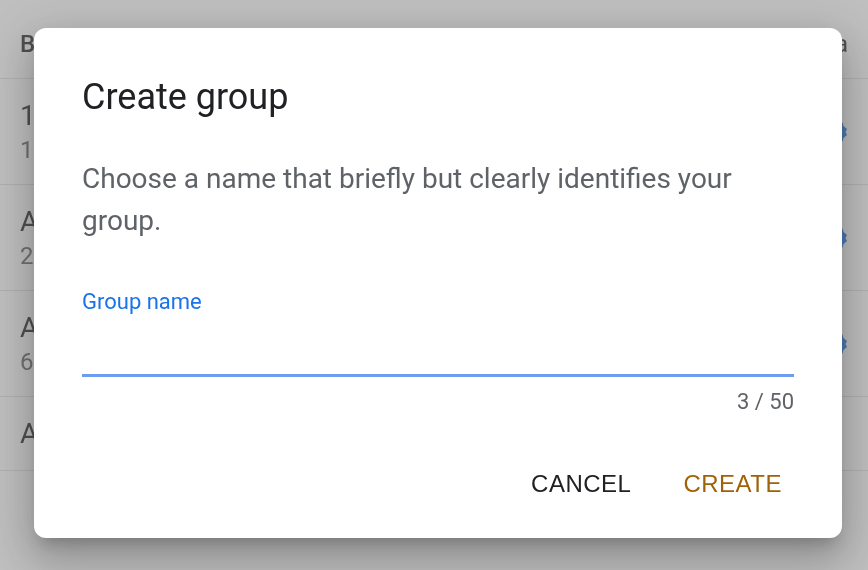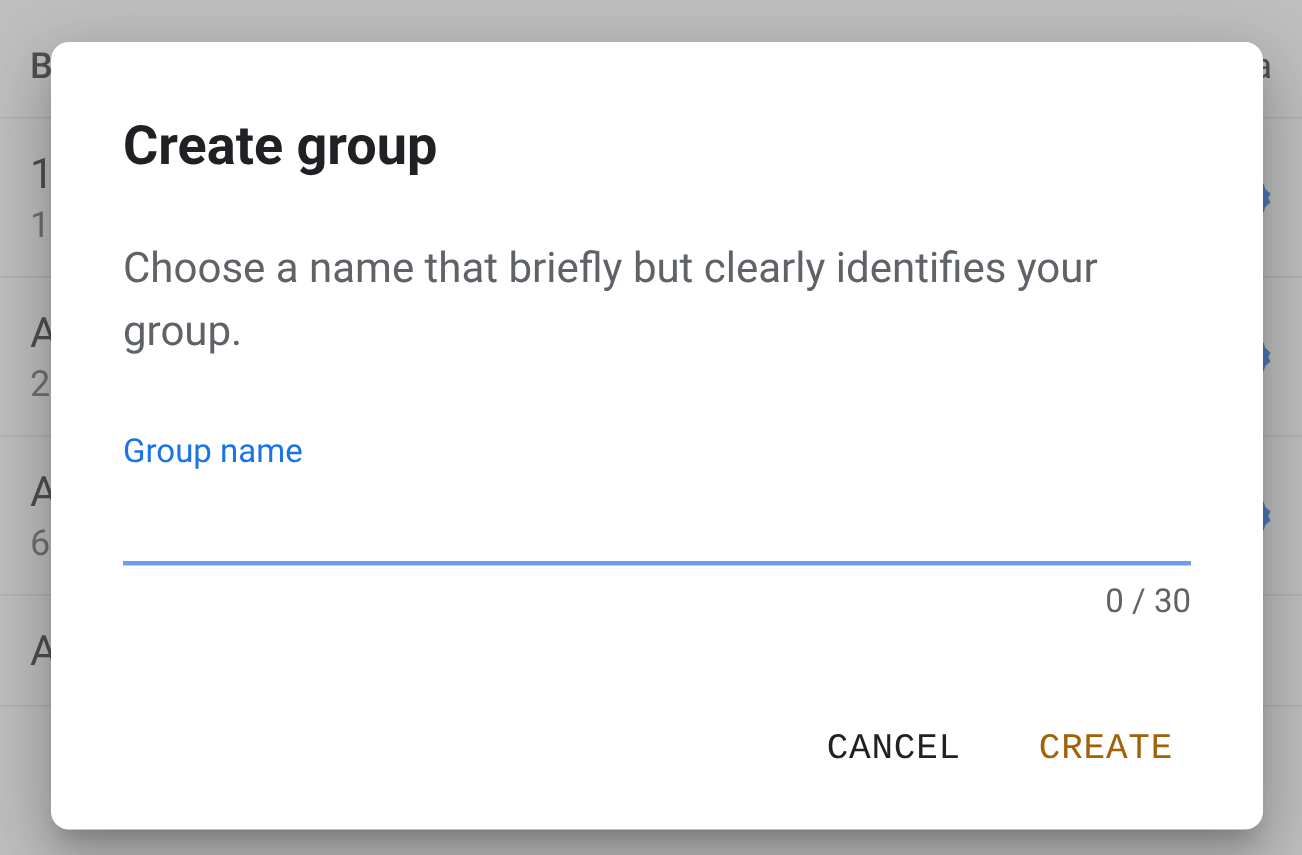--- a/index.html
+++ b/index.html
@@ -91,21 +91,21 @@
       width: 808px;
       background: #fff;
       border-radius: 12px;
       z-index: 2;
       padding: 48px 48px 32px 48px;
       box-shadow: 0 11px 15px -7px rgba(0,0,0,0.2), 0 24px 38px 3px rgba(0,0,0,0.14), 0 9px 46px 8px rgba(0,0,0,0.12);
     }
     
     .dialog-title {
       font-size: 36px;
-      font-weight: 700;
+      font-weight: 400;
       color: #202124;
       margin-bottom: 40px;
     }
     
     .dialog-description {
       font-size: 28px;
       font-weight: 400;
       color: #5f6368;
       line-height: 1.5;
       margin-bottom: 47px;
@@ -147,25 +147,24 @@
       justify-content: flex-end;
       gap: 28px;
       align-items: center;
     }
     
     .btn {
       background: none;
       border: none;
       font-size: 24px;
       font-weight: 500;
-      font-family: Liberation Mono, monospace;
+      font-family: Liberation Sans, sans-serif;
       cursor: pointer;
       padding: 8px 12px;
       letter-spacing: 0.5px;
-      margin-top: 16px;
     }
     
     .btn-cancel {
       color: #202124;
     }
     
     .btn-create {
       color: #a16207;
     }
   </style>
@@ -225,19 +224,19 @@
 
 <div class="dialog">
   <h2 class="dialog-title">Create group</h2>
   <p class="dialog-description">Choose a name that briefly but clearly identifies your group.</p>
 
   <div class="input-group">
     <label class="input-label">Group name</label>
     <input type="text" class="text-input" value="" style="">
   </div>
 
-  <div class="char-counter">0 / 30</div>
+  <div class="char-counter">3 / 50</div>
 
   <div class="dialog-actions">
     <button class="btn btn-cancel">CANCEL</button>
     <button class="btn btn-create">CREATE</button>
   </div>
 </div>
 
 </body></html>

